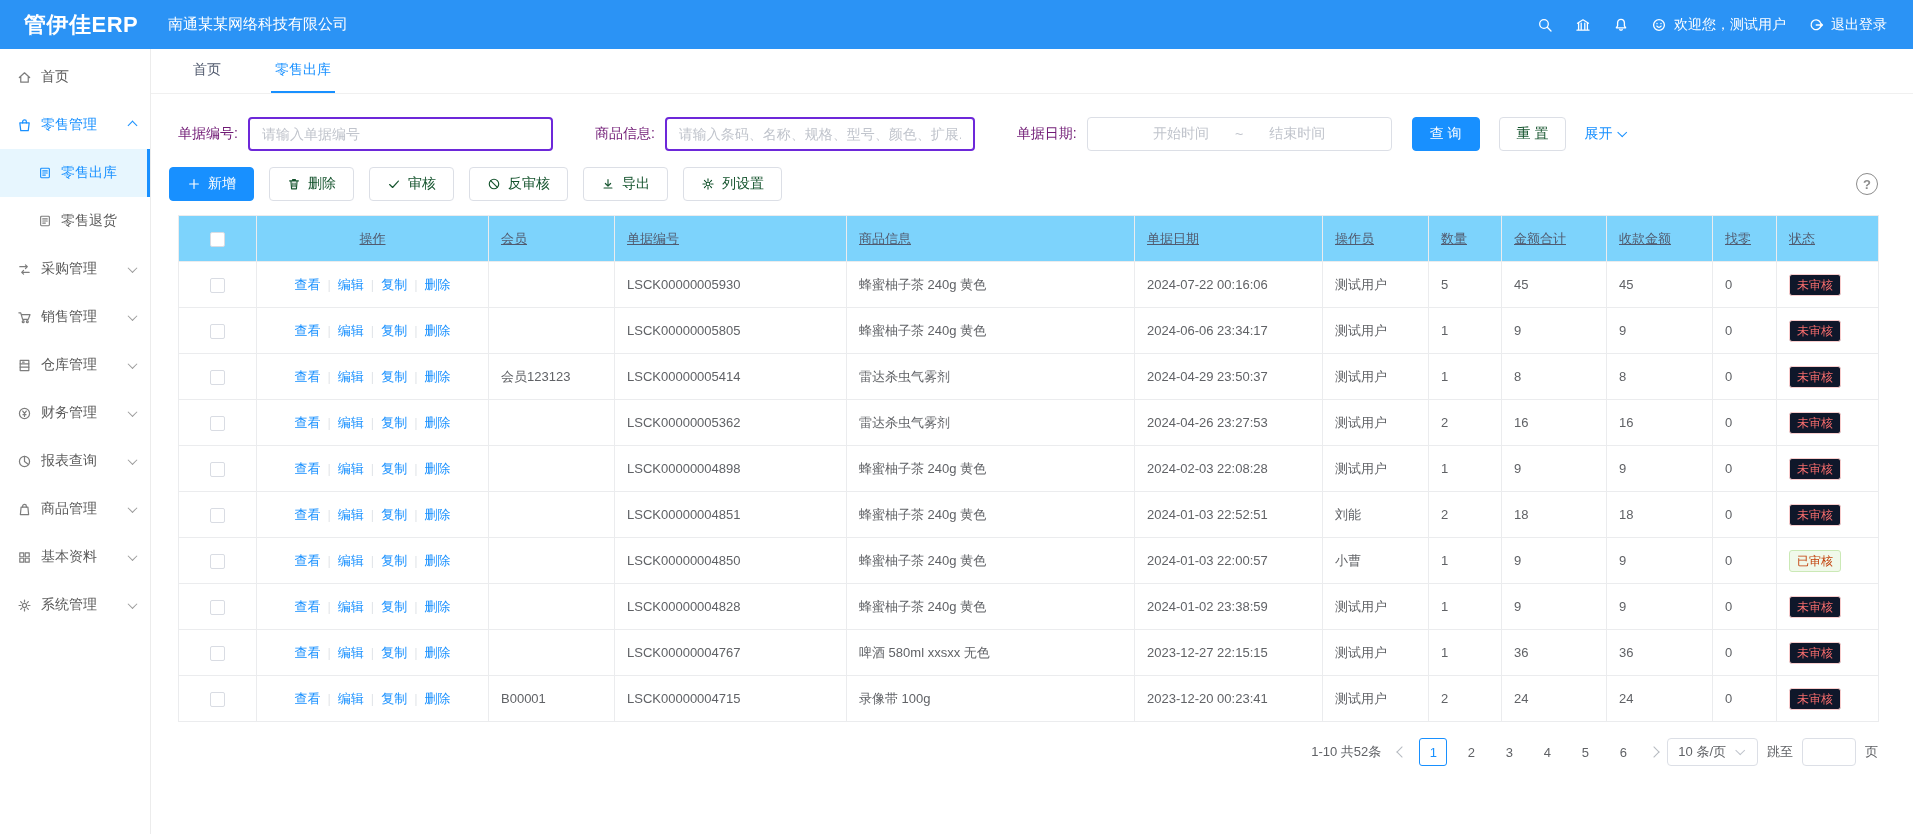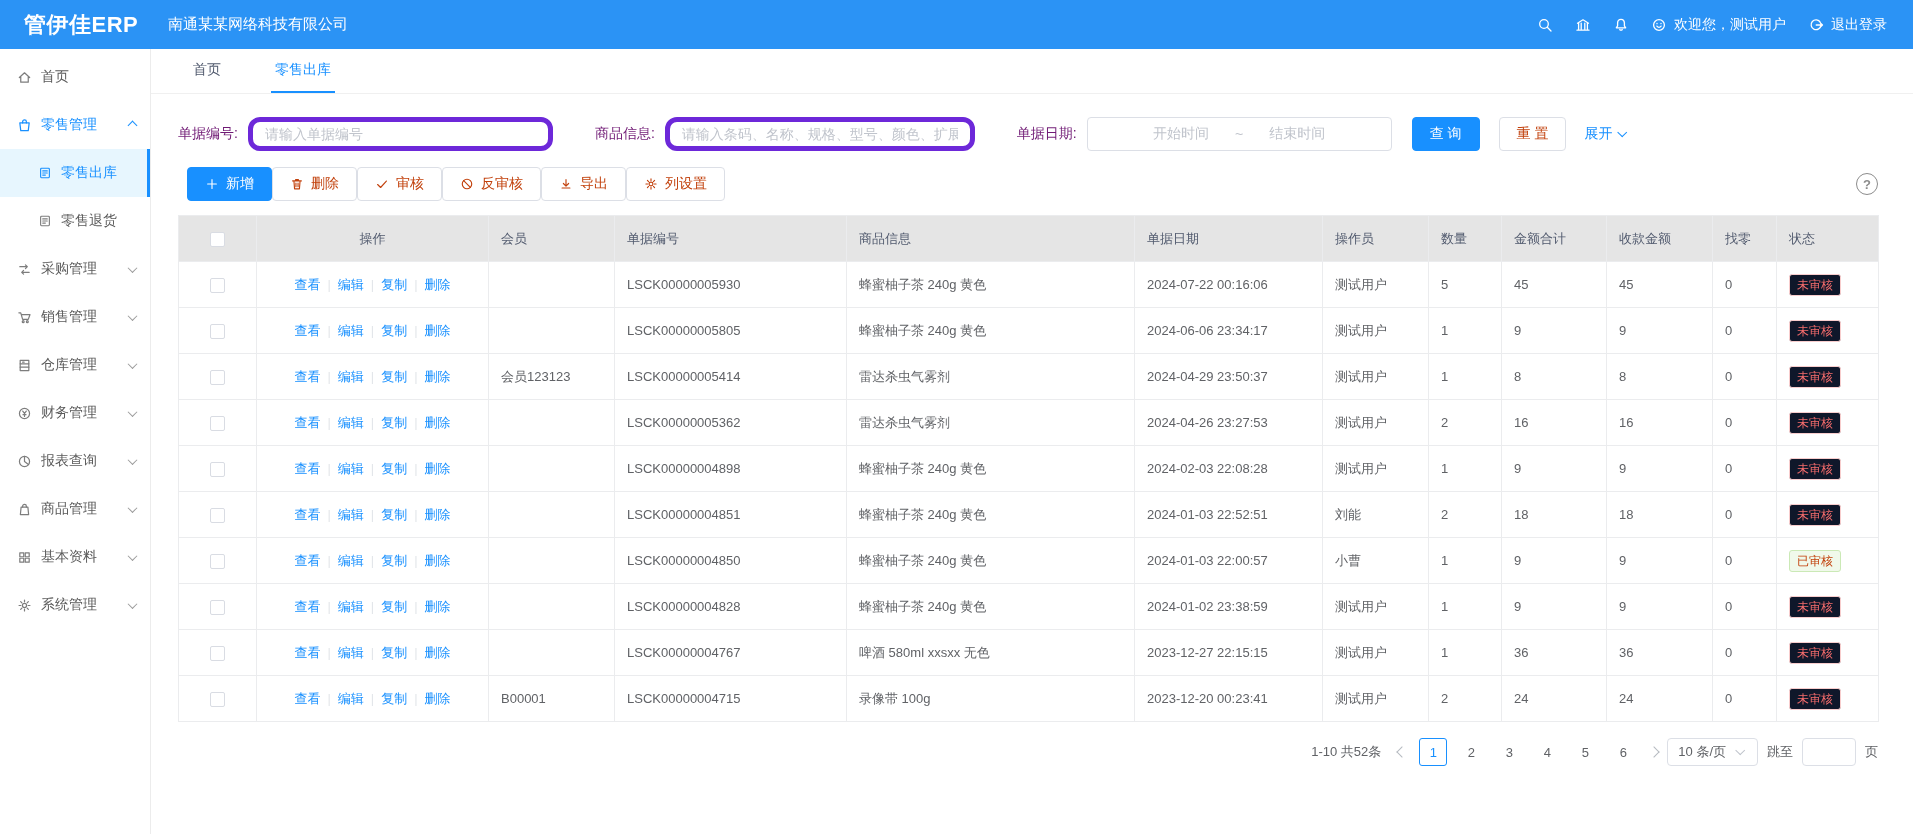--- a/index.html
+++ b/index.html
@@ -33,39 +33,39 @@
   .content { flex:1; display:flex; flex-direction:column; min-width:0; background:#fff; }
 
   
   .tabbar { height:45px; flex:none; border-bottom:1px solid #f0f0f0; display:flex; align-items:stretch; padding-left:38px; gap:46px; }
   .tab { display:flex; align-items:center; padding:0 4px; color:#515a6e; cursor:pointer; border-bottom:2px solid transparent; }
   .tab.active { color:#1890ff; border-bottom-color:#1890ff; }
 
   
   .filters { display:flex; align-items:center; padding:23px 0 12px 27px; }
   .f-label { color:#701a75; margin-right:10px; white-space:nowrap; }
-  .f-input { height:34px; border:5px solid #6d28d9; border-radius:12px; padding:0 12px; font-size:14px; color:#515a6e; outline:none; font-family:inherit; }
+  .f-input { height:34px; border:2px solid #6d28d9; border-radius:4px; padding:0 12px; font-size:14px; color:#515a6e; outline:none; font-family:inherit; }
   .f-input::placeholder { color:#c0c4cc; }
   .grp { display:flex; align-items:center; }
   .grp + .grp { margin-left:42px; }
   .daterange { width:305px; height:34px; border:1px solid #dcdfe6; border-radius:4px; display:flex; align-items:center; justify-content:center; gap:26px; color:#c0c4cc; }
-  .btn { height:34px; padding:0 17px; border-radius:4px; border:1px solid #dcdfe6; background:#fff; color:#c2410c; font-size:14px; cursor:pointer; display:inline-flex; align-items:center; gap:7px; font-family:inherit; white-space:nowrap; }
+  .btn { height:34px; padding:0 17px; border-radius:4px; border:1px solid #dcdfe6; background:#fff; color:#14532d; font-size:14px; cursor:pointer; display:inline-flex; align-items:center; gap:7px; font-family:inherit; white-space:nowrap; }
   .btn-primary { background:#1890ff; border-color:#1890ff; color:#fff; }
   .expand { color:#1890ff; display:flex; align-items:center; gap:6px; margin-left:18px; cursor:pointer; white-space:nowrap; }
   .expand .chev { border-color:#1890ff; transform:rotate(45deg) translate(-1px,-2px); }
 
   
-  .toolbar { display:flex; align-items:center; gap:0; padding:4px 35px 14px 36px; }
+  .toolbar { display:flex; align-items:center; gap:15px; padding:4px 35px 14px 18px; }
   .toolbar .ic { width:14px; height:14px; }
   .help { margin-left:auto; width:22px; height:22px; border:1.4px solid #8c8c8c; border-radius:50%; color:#8c8c8c; display:flex; align-items:center; justify-content:center; font-size:13px; font-weight:bold; cursor:pointer; }
 
   
   table { border-collapse:collapse; table-layout:fixed; width:1700px; margin-left:27px; font-size:13px; }
   th, td { border:1px solid #ebecee; height:46px; padding:0 12px; text-align:left; font-weight:normal; color:#606266; overflow:hidden; white-space:nowrap; }
-  th { background:#e5e5e5; color:#515a6e; }
+  th { background:#7dd3fc; color:#515a6e;text-decoration:underline; }
   .c-center { text-align:center; }
   .checkbox { display:inline-block; width:15px; height:15px; border:1px solid #d9dce3; border-radius:2px; background:#fff; vertical-align:middle; cursor:pointer; }
   .actions .link { color:#1890ff; text-decoration:none; cursor:pointer; }
   .actions .sep { color:#e3e6ea; margin:0 7px; }
   .badge { display:inline-block; font-size:12px; line-height:1; padding:4px 7px; border-radius:3px; border:1px solid; }
   .badge-red { color:#f56c6c; background:#0f172a; border-color:#f8cdcd; }
   .badge-green { color:#c2410c; background:#f0f9eb; border-color:#cbe9b6; }
 
   
   .pagination { display:flex; align-items:center; justify-content:flex-end; gap:9px; margin:16px 35px 0 0; color:#606266; font-size:13px; }

